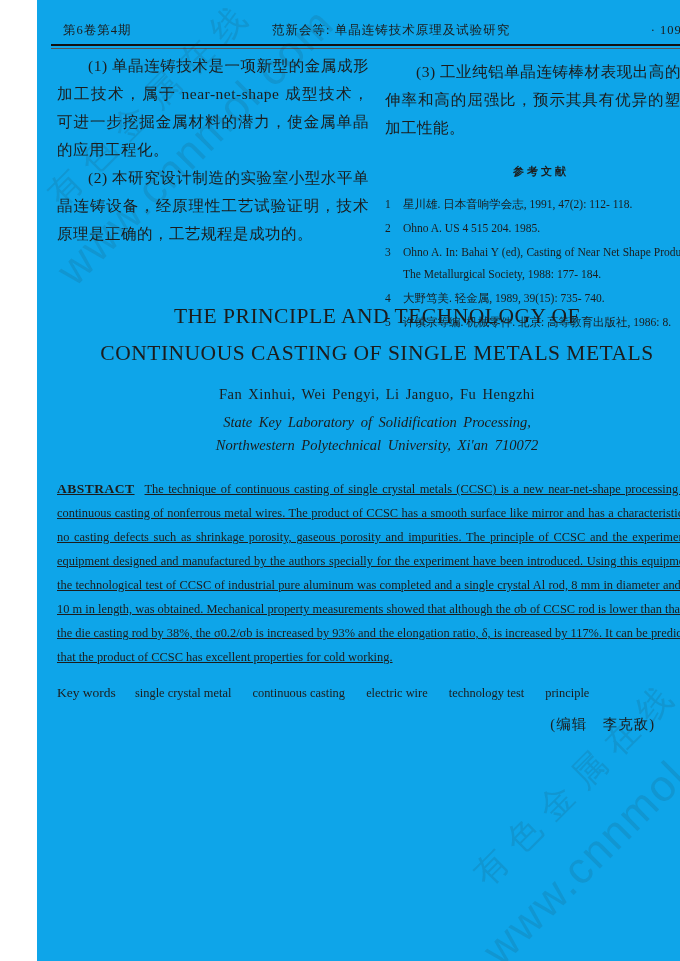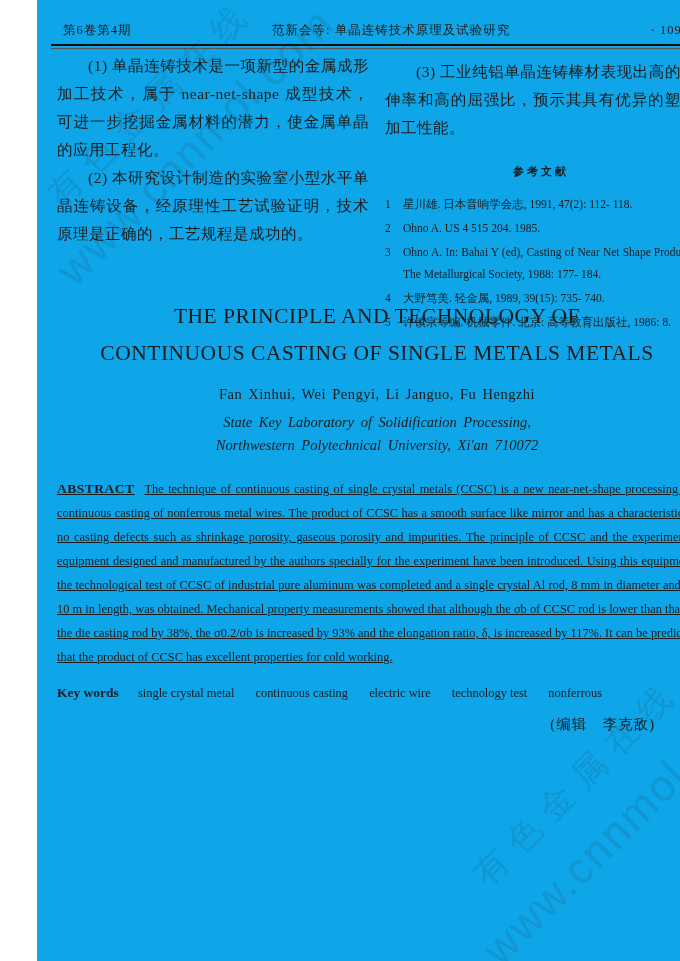--- a/index.html
+++ b/index.html
@@ -79,21 +79,21 @@
     line-height:23px;word-spacing:3px;
   }
   .abstract{
     margin-top:20px;
     font-size:12.4px;line-height:24px;text-align:justify;text-decoration:underline;
   }
   .abstract .label{font-weight:bold;font-size:13.5px;margin-right:10px;letter-spacing:0.5px;}
   .keywords{
     margin-top:2px;font-size:12.4px;line-height:23px;
   }
-  .keywords .label{font-weight:bold;font-size:13.5px;margin-right:16px;text-align:right;}
+  .keywords .label{font-weight:normal;font-size:13.5px;margin-right:16px;text-align:right;}
   .keywords .kw{margin-right:18px;}
   .editor-note{
     margin-top:10px;text-align:right;padding-right:42px;
     font-size:14.5px;letter-spacing:1px;
   }
   
   .watermark{
     position:absolute;width:430px;
     transform:rotate(-45deg);
     text-align:center;
@@ -173,21 +173,21 @@
     </div>
     <p class="abstract">
       <span class="label">ABSTRACT</span><span>The technique of continuous casting of single crystal metals (CCSC) is a new near-net-shape processing for continuous casting of nonferrous metal wires. The product of CCSC has a smooth surface like mirror and has a characteristic of no casting defects such as shrinkage porosity, gaseous porosity and impurities. The principle of CCSC and the experimental equipment designed and manufactured by the authors specially for the experiment have been introduced. Using this equipment, the technological test of CCSC of industrial pure aluminum was completed and a single crystal Al rod, 8 mm in diameter and 8~ 10 m in length, was obtained. Mechanical property measurements showed that although the σb of CCSC rod is lower than that of the die casting rod by 38%, the σ0.2/σb is increased by 93% and the elongation ratio, δ, is increased by 117%. It can be predicted that the product of CCSC has excellent properties for cold working.</span>
     </p>
     <div class="keywords">
       <span class="label">Key words</span>
       <span class="kw">single crystal metal</span>
       <span class="kw">continuous casting</span>
       <span class="kw">electric wire</span>
       <span class="kw">technology test</span>
-      <span class="kw">nonferrous</span>
+      <span class="kw">principle</span>
     </div>
     <div class="editor-note">(编辑　李克敌)</div>
   </div>
 
   <div class="watermark wm-topleft">
     <div class="wm-cn">有色金属在线</div>
     <div class="wm-url">www.cnnmol.com</div>
   </div>
   <div class="watermark wm-bottomright">
     <div class="wm-cn">有色金属在线</div>

